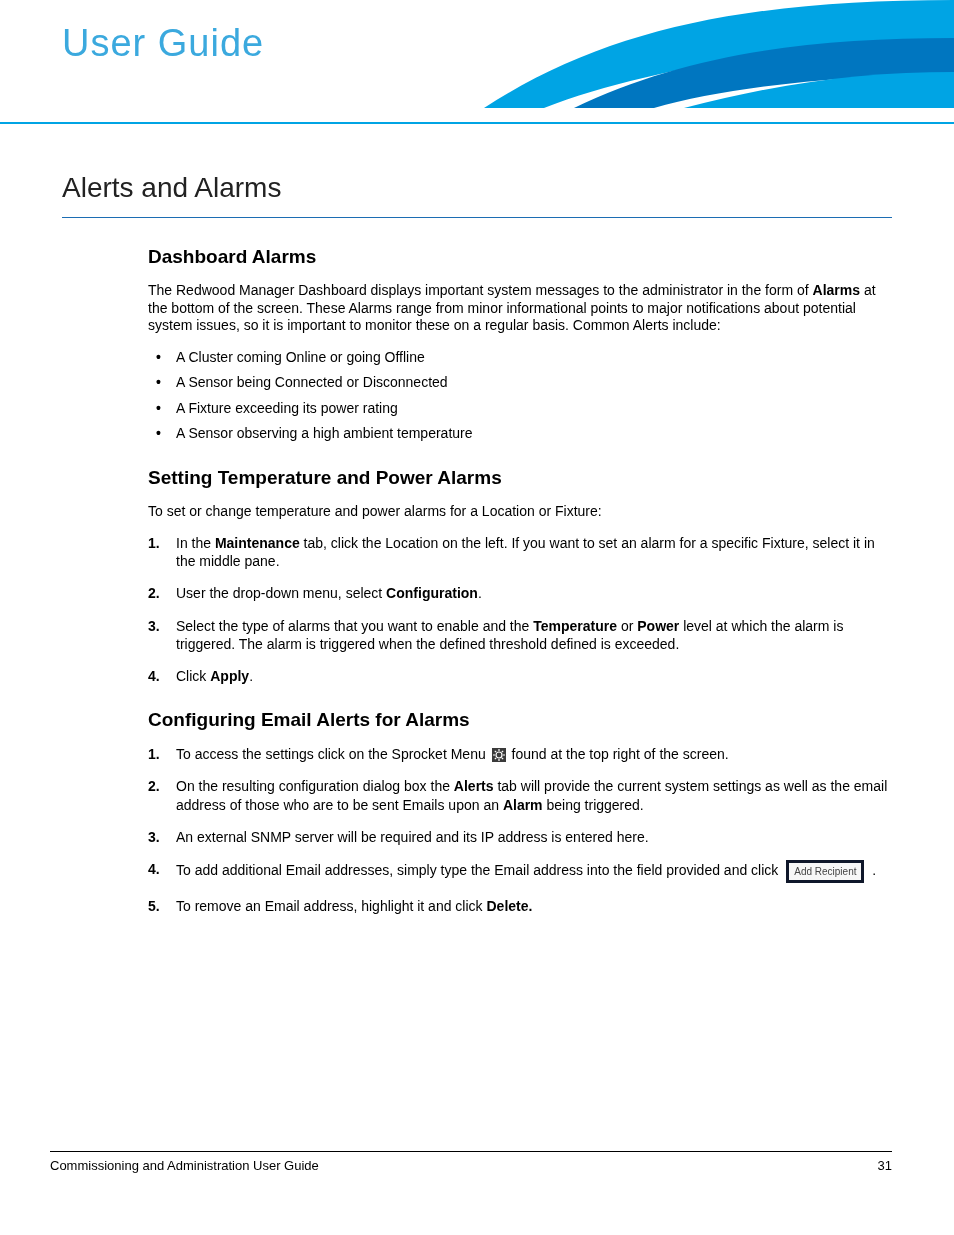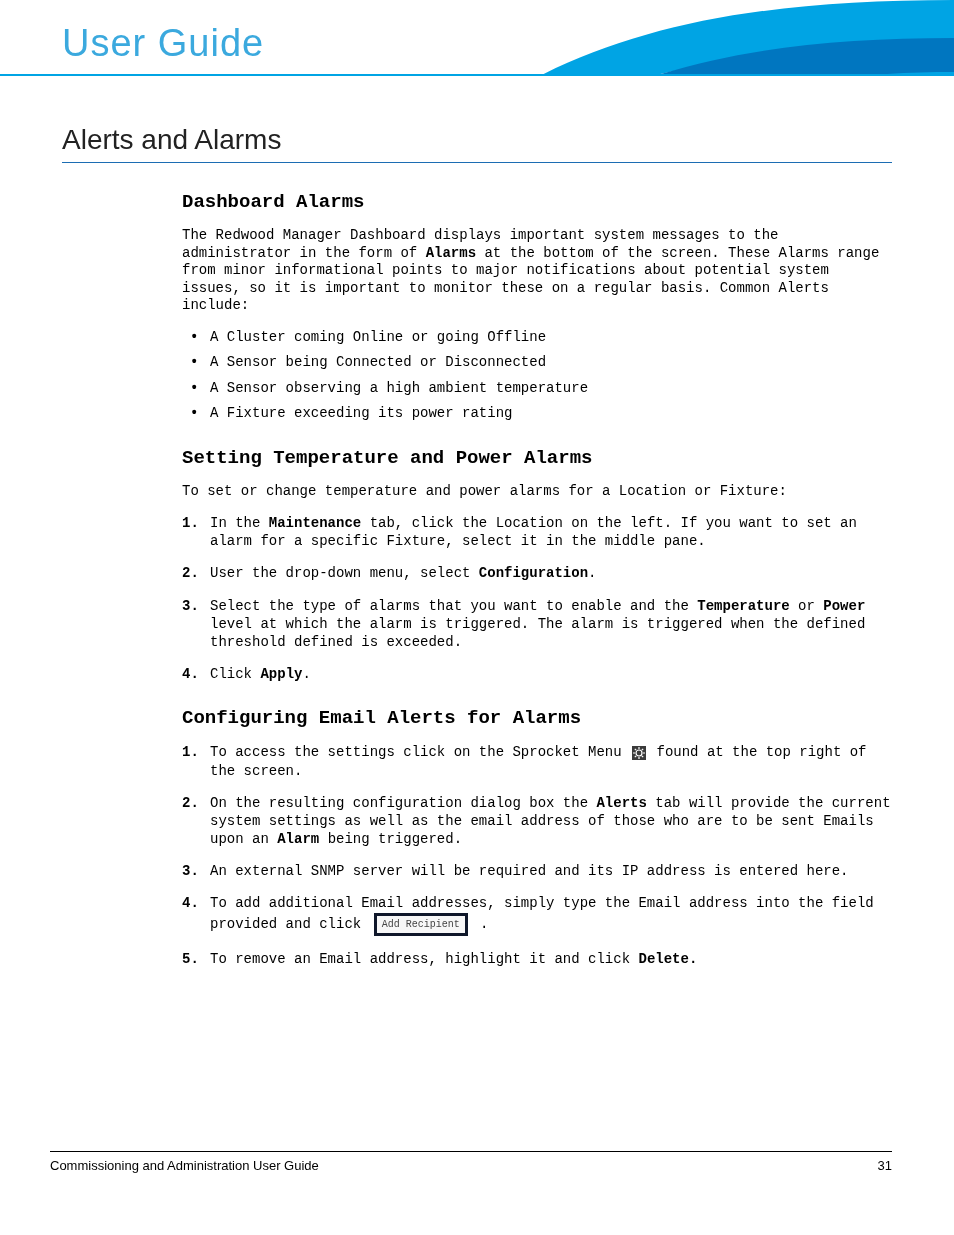--- a/index.html
+++ b/index.html
@@ -6,21 +6,21 @@
   body {
     font-family: Arial, Helvetica, sans-serif;
     background: #fff;
     width: 954px;
     height: 1235px;
     position: relative;
     color: #000;
   }
   .header {
     position: relative;
-    height: 76px;
+    height: 124px;
     border-bottom: 2px solid #00a4e4;
     overflow: hidden;
   }
   .header-title {
     position: absolute;
     left: 62px;
     top: 22px;
     font-size: 38px;
     font-weight: 300;
     color: #3ba9de;
@@ -34,28 +34,27 @@
     width: 470px;
     height: 108px;
   }
   .content {
     padding: 48px 62px 0 62px;
   }
   .h1 {
     font-size: 28px;
     font-weight: 400;
     color: #222;
-    padding-bottom: 6px;
+    padding-bottom: 13px;
     border-bottom: 1.5px solid #1c6db3;
     margin-bottom: 28px;
   }
   .section {
-    margin-left: 120px;
+    margin-left: 86px;
     margin-right: 0;
-    font-family: Liberation Mono, monospace;
   }
   .h2 {
     font-size: 19px;
     font-weight: 700;
     margin-bottom: 14px;
     margin-top: 24px;
   }
   .h2.first { margin-top: 0; }
   .para {
     font-size: 14px;
@@ -151,22 +150,22 @@
   <div class="h1">Alerts and Alarms</div>
 
   <div class="section">
     <div class="h2 first">Dashboard Alarms</div>
     <p class="para">
       <span>The Redwood Manager Dashboard displays important system messages to the administrator in the form of </span><b>Alarms</b><span> at the bottom of the screen. These Alarms range from minor informational points to major notifications about potential system issues, so it is important to monitor these on a regular basis. Common Alerts include:</span>
     </p>
     <ul class="bullets">
       <li>A Cluster coming Online or going Offline</li>
       <li>A Sensor being Connected or Disconnected</li>
+      <li>A Fixture exceeding its power rating</li>
       <li>A Sensor observing a high ambient temperature</li>
-      <li>A Fixture exceeding its power rating</li>
     </ul>
 
     <div class="h2">Setting Temperature and Power Alarms</div>
     <p class="para">To set or change temperature and power alarms for a Location or Fixture:</p>
     <ol class="steps">
       <li>
         <span>In the </span><b>Maintenance</b><span> tab, click the Location on the left. If you want to set an alarm for a specific Fixture, select it in the middle pane.</span>
       </li>
       <li>
         <span>User the drop-down menu, select </span><b>Configuration</b><span>.</span>

